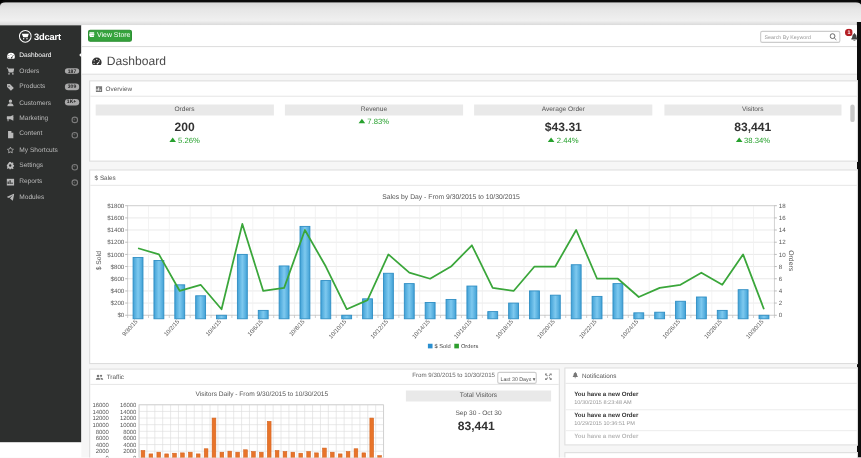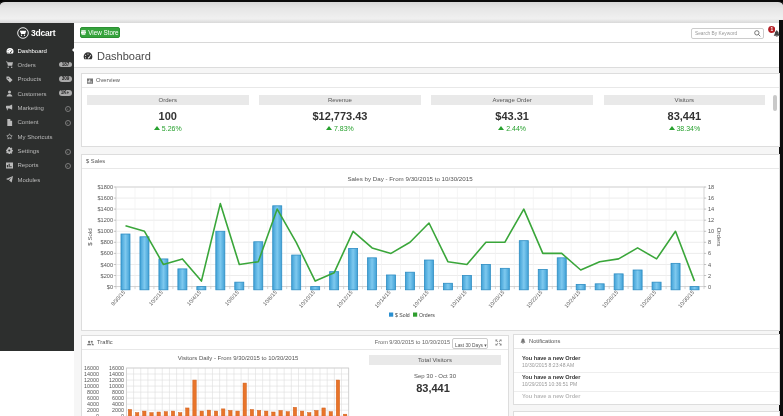--- a/index.html
+++ b/index.html
@@ -12,21 +12,21 @@
   .ts { font-size:8px; color:#999; transform:scale(0.63); transform-origin:0 0; white-space:nowrap; }
   .ph { display:inline-block; font-size:8px; transform:scale(0.72); transform-origin:0 50%; white-space:nowrap; }
 </style></head>
 <body>
 
 <div class="abs" style="left:0;top:0;width:783px;height:10px;background:#000;"></div>
 <div class="abs" style="left:0;top:0;width:783px;height:23px;background:linear-gradient(180deg,#d8d8d8 0,#e6e6e6 30%,#f0f0f0 80%,#d9d9d9 100%);border-top:2px solid #0a0a0a;border-radius:5px 5px 0 0;box-sizing:border-box;"></div>
 
 <div class="abs" style="left:779px;top:20px;width:4px;height:396px;background:#0d0d0d;"></div>
 
-<div class="abs" style="left:0;top:23px;width:74px;height:328px;background:#2d2f2e;">
+<div class="abs" style="left:0;top:23px;width:74px;height:379px;background:#2d2f2e;">
   <svg width="12" height="12" viewBox="0 0 26 26" style="position:absolute;left:17px;top:3.5px">
       <circle cx="13" cy="13" r="11.5" fill="none" stroke="#fff" stroke-width="2"></circle>
       <path fill="#fff" d="M6 8h14l-2.4 7H9zM9.8 16.5a1.4 1.4 0 1 1 0 2.8 1.4 1.4 0 0 1 0-2.8zm6.5 0a1.4 1.4 0 1 1 0 2.8 1.4 1.4 0 0 1 0-2.8z"></path>
     </svg>
   <span style="position:absolute;left:31px;top:5px;color:#fff;font-size:8.5px;font-weight:bold;letter-spacing:-0.2px;">3dcart</span>
   <div style="position:absolute;left:0;top:20.5px;width:74px;height:14.3px;">
       <span style="position:absolute;left:5.5px;top:3.4px;width:8px;height:8px;line-height:0;"><svg width="8" height="8" viewBox="0 0 16 16">
           <path fill="#fff" d="M8 2a7 7 0 0 0-7 7c0 1.5.5 2.9 1.3 4h11.4A6.97 6.97 0 0 0 15 9a7 7 0 0 0-7-7zm0 2c.5 0 .9.4.9.9S8.5 5.8 8 5.8s-.9-.4-.9-.9S7.5 4 8 4zM4.2 6c.5 0 .9.4.9.9s-.4.9-.9.9-.9-.4-.9-.9.4-.9.9-.9zm7.6 0c.5 0 .9.4.9.9s-.4.9-.9.9-.9-.4-.9-.9.4-.9.9-.9zm-.8 2.1 1 .5-2.6 3.2c-.3.4-.9.5-1.3.2-.4-.3-.5-.9-.2-1.3L11 8.1zM4 10c.5 0 .9.4.9.9s-.4.9-.9.9-.9-.4-.9-.9S3.5 10 4 10z"></path>
         </svg></span>
       <span style="position:absolute;left:17.5px;top:0;line-height:14.3px;font-size:6px;color:#ffffff;white-space:nowrap;">Dashboard</span>
@@ -122,26 +122,25 @@
 </div>
 
 <div class="abs" style="left:74px;top:67.5px;width:705px;height:348.5px;background:#f6f6f6;"></div>
 
 <div class="panel" style="left:81px;top:73px;width:697px;height:72px;">
   <div class="phead"><span style="position:absolute;left:5px;top:3.5px;line-height:0;"><svg width="6" height="6" viewBox="0 0 16 16">
           <path fill="#777" d="M0 1h16v14H0zm2 11h2.5V7H2zm4 0h2.5V4H6zm4 0h2.5V9H10z"></path>
         </svg></span><span class="ph" style="margin-left:14px;">Overview</span></div>
   <div style="position:absolute;left:5.0px;top:21px;width:161.5px;">
       <div style="background:#e9e9e9;height:10px;line-height:10px;text-align:center;font-size:6px;color:#555;">Orders</div>
-      <div style="text-align:center;font-size:11px;font-weight:bold;color:#333;margin-top:5px;">100</div>
+      <div style="text-align:center;font-size:11px;font-weight:bold;color:#333;margin-top:5px;">200</div>
       <div style="text-align:center;font-size:7px;color:#27a12e;margin-top:2.5px;"><span style="display:inline-block;width:0;height:0;border-left:3px solid transparent;border-right:3px solid transparent;border-bottom:4.5px solid #27a12e;vertical-align:1px;"></span> 5.26%</div>
     </div>
     <div style="position:absolute;left:177.2px;top:21px;width:161.5px;">
       <div style="background:#e9e9e9;height:10px;line-height:10px;text-align:center;font-size:6px;color:#555;">Revenue</div>
-      <div style="text-align:center;font-size:11px;font-weight:bold;color:#333;margin-top:5px;">$12,773.43</div>
       <div style="text-align:center;font-size:7px;color:#27a12e;margin-top:2.5px;"><span style="display:inline-block;width:0;height:0;border-left:3px solid transparent;border-right:3px solid transparent;border-bottom:4.5px solid #27a12e;vertical-align:1px;"></span> 7.83%</div>
     </div>
     <div style="position:absolute;left:349.4px;top:21px;width:161.5px;">
       <div style="background:#e9e9e9;height:10px;line-height:10px;text-align:center;font-size:6px;color:#555;">Average Order</div>
       <div style="text-align:center;font-size:11px;font-weight:bold;color:#333;margin-top:5px;">$43.31</div>
       <div style="text-align:center;font-size:7px;color:#27a12e;margin-top:2.5px;"><span style="display:inline-block;width:0;height:0;border-left:3px solid transparent;border-right:3px solid transparent;border-bottom:4.5px solid #27a12e;vertical-align:1px;"></span> 2.44%</div>
     </div>
     <div style="position:absolute;left:521.5999999999999px;top:21px;width:161.5px;">
       <div style="background:#e9e9e9;height:10px;line-height:10px;text-align:center;font-size:6px;color:#555;">Visitors</div>
       <div style="text-align:center;font-size:11px;font-weight:bold;color:#333;margin-top:5px;">83,441</div>

